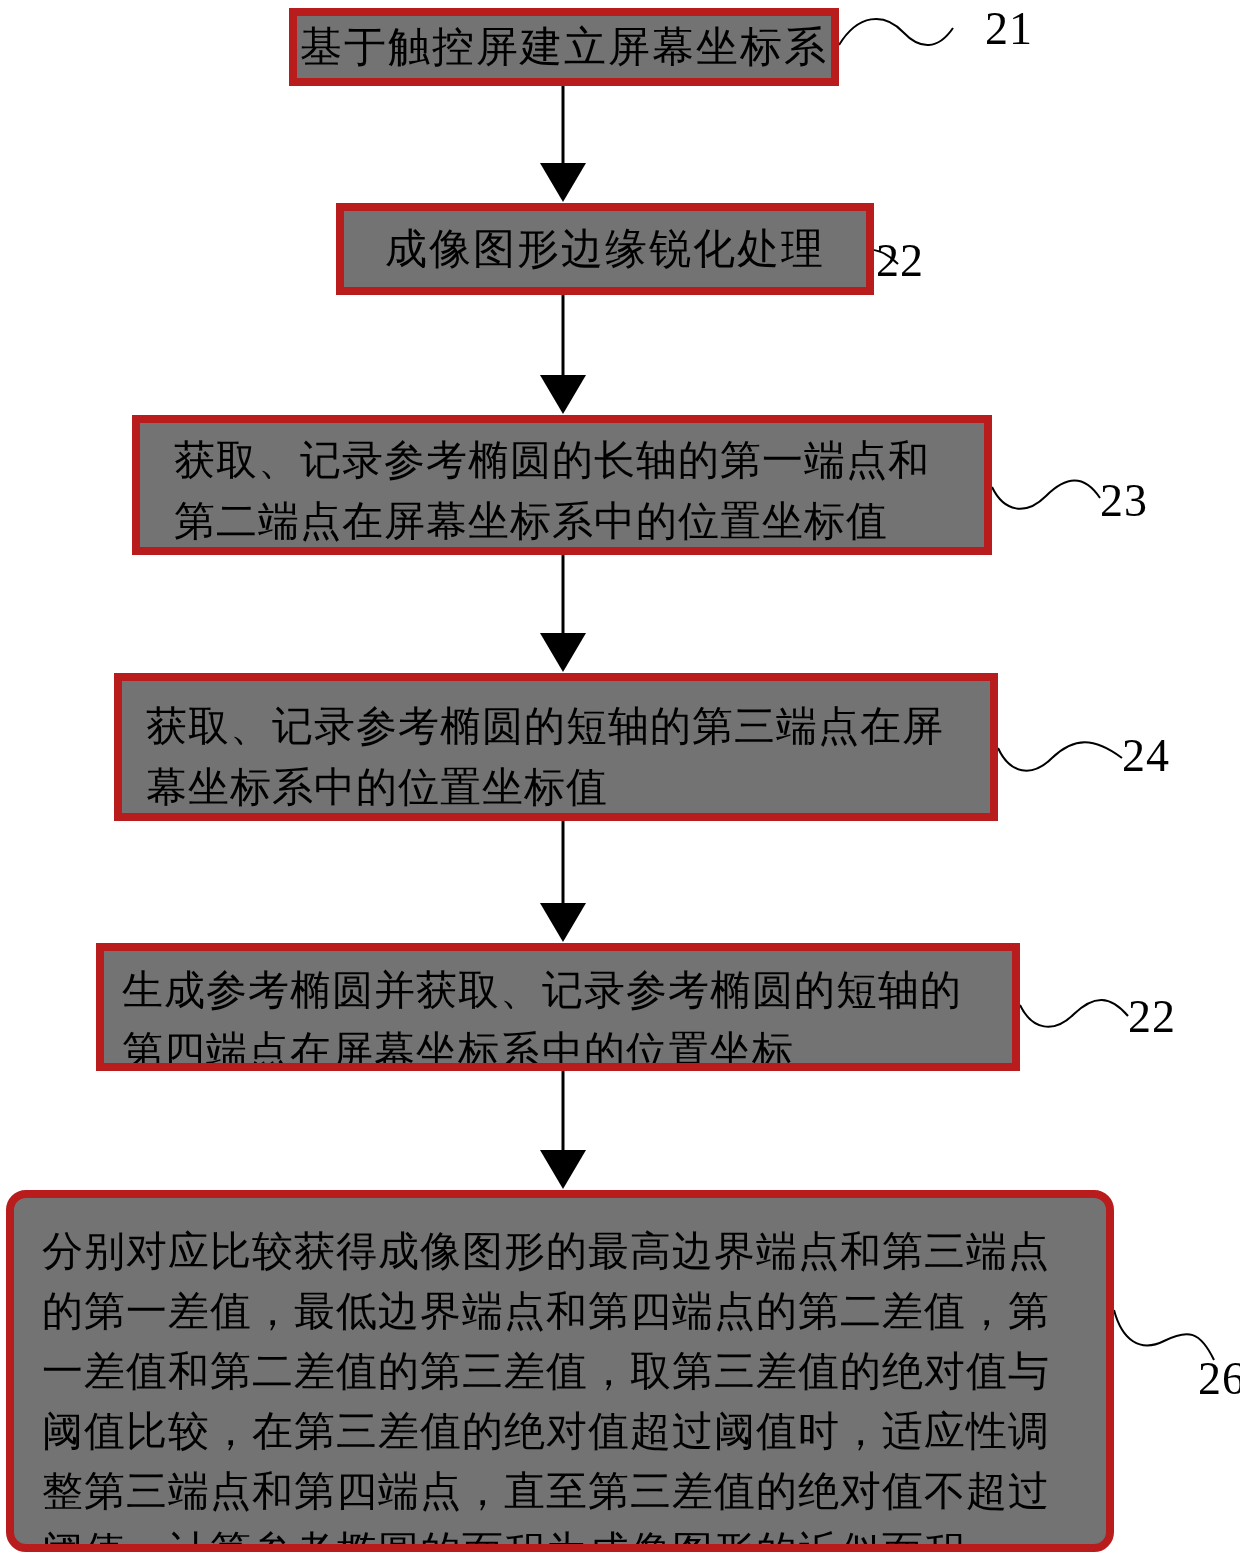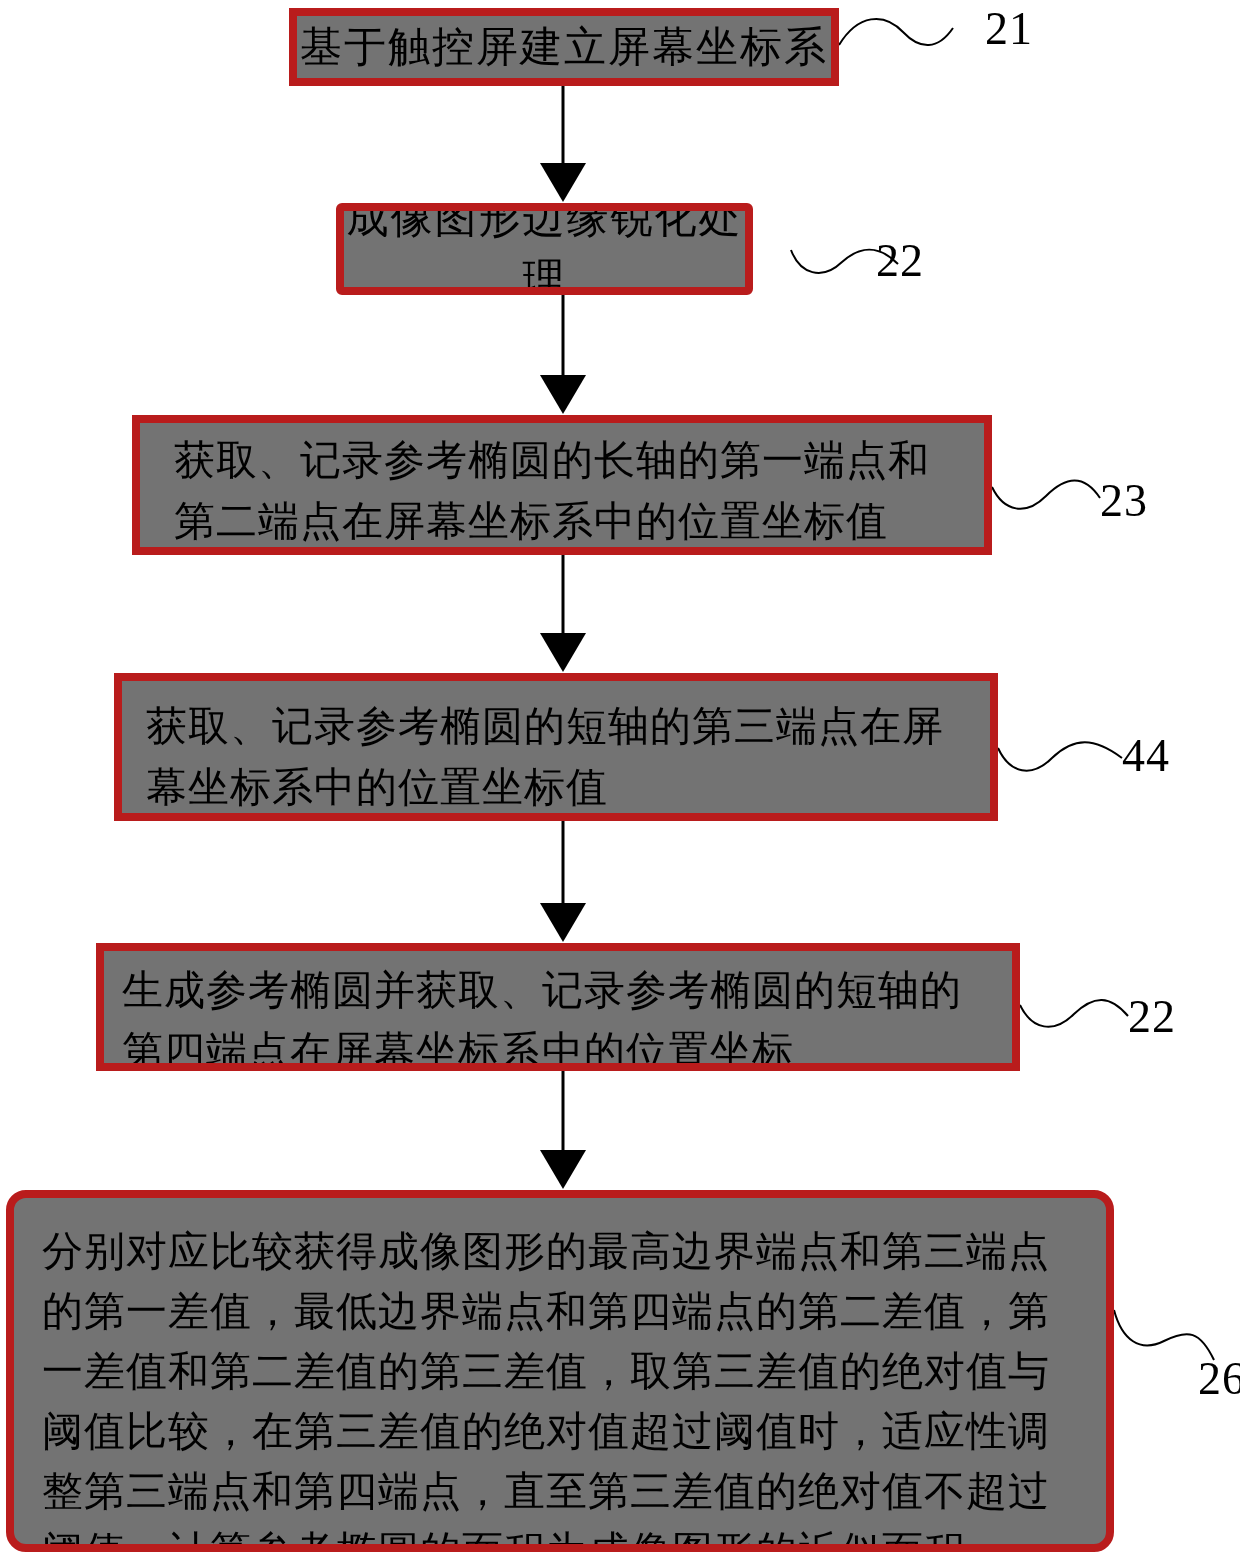--- a/index.html
+++ b/index.html
@@ -35,21 +35,21 @@
     overflow: hidden;
   }
   .step-box.centered {
     display: flex;
     align-items: center;
     justify-content: center;
     text-align: center;
     letter-spacing: 2px;
   }
   #box-21 { left: 289px; top: 8px;    width: 550px;  height: 78px;  font-size: 42px; }
-  #box-22 { left: 336px; top: 203px;  width: 417px;  height: 92px;  font-size: 42px; border-radius: 6px; }
+  #box-22 { left: 336px; top: 203px;  width: 538px;  height: 92px;  font-size: 42px; }
   #box-23 { left: 132px; top: 415px;  width: 860px;  height: 140px; padding: 7px 30px 0 34px; }
   #box-24 { left: 114px; top: 673px;  width: 884px;  height: 148px; padding: 15px 20px 0 24px; }
   #box-25 { left: 96px;  top: 943px;  width: 924px;  height: 128px; padding: 9px 16px 0 18px; }
   #box-26 { left: 6px;   top: 1190px; width: 1108px; height: 362px; padding: 23px 26px 0 28px; line-height: 60px; border-radius: 20px; }
   .ref-num {
     position: absolute;
     font-size: 46px;
     line-height: 1;
     letter-spacing: 1px;
     color: #000000;
@@ -119,17 +119,17 @@
     <span>生成参考椭圆并获取、记录参考椭圆的短轴的第四端点在屏幕坐标系中的位置坐标</span>
   </div>
 
   <div id="box-26" class="step-box">
     <span>分别对应比较获得成像图形的最高边界端点和第三端点的第一差值，最低边界端点和第四端点的第二差值，第一差值和第二差值的第三差值，取第三差值的绝对值与阈值比较，在第三差值的绝对值超过阈值时，适应性调整第三端点和第四端点，直至第三差值的绝对值不超过阈值，计算参考椭圆的面积为成像图形的近似面积</span>
   </div>
 
   <div id="ref-21" class="ref-num">21</div>
   <div id="ref-22" class="ref-num">22</div>
   <div id="ref-23" class="ref-num">23</div>
-  <div id="ref-24" class="ref-num">44</div>
+  <div id="ref-24" class="ref-num">24</div>
   <div id="ref-25" class="ref-num">22</div>
   <div id="ref-26" class="ref-num">26</div>
 
 </div>
 
 </body></html>

